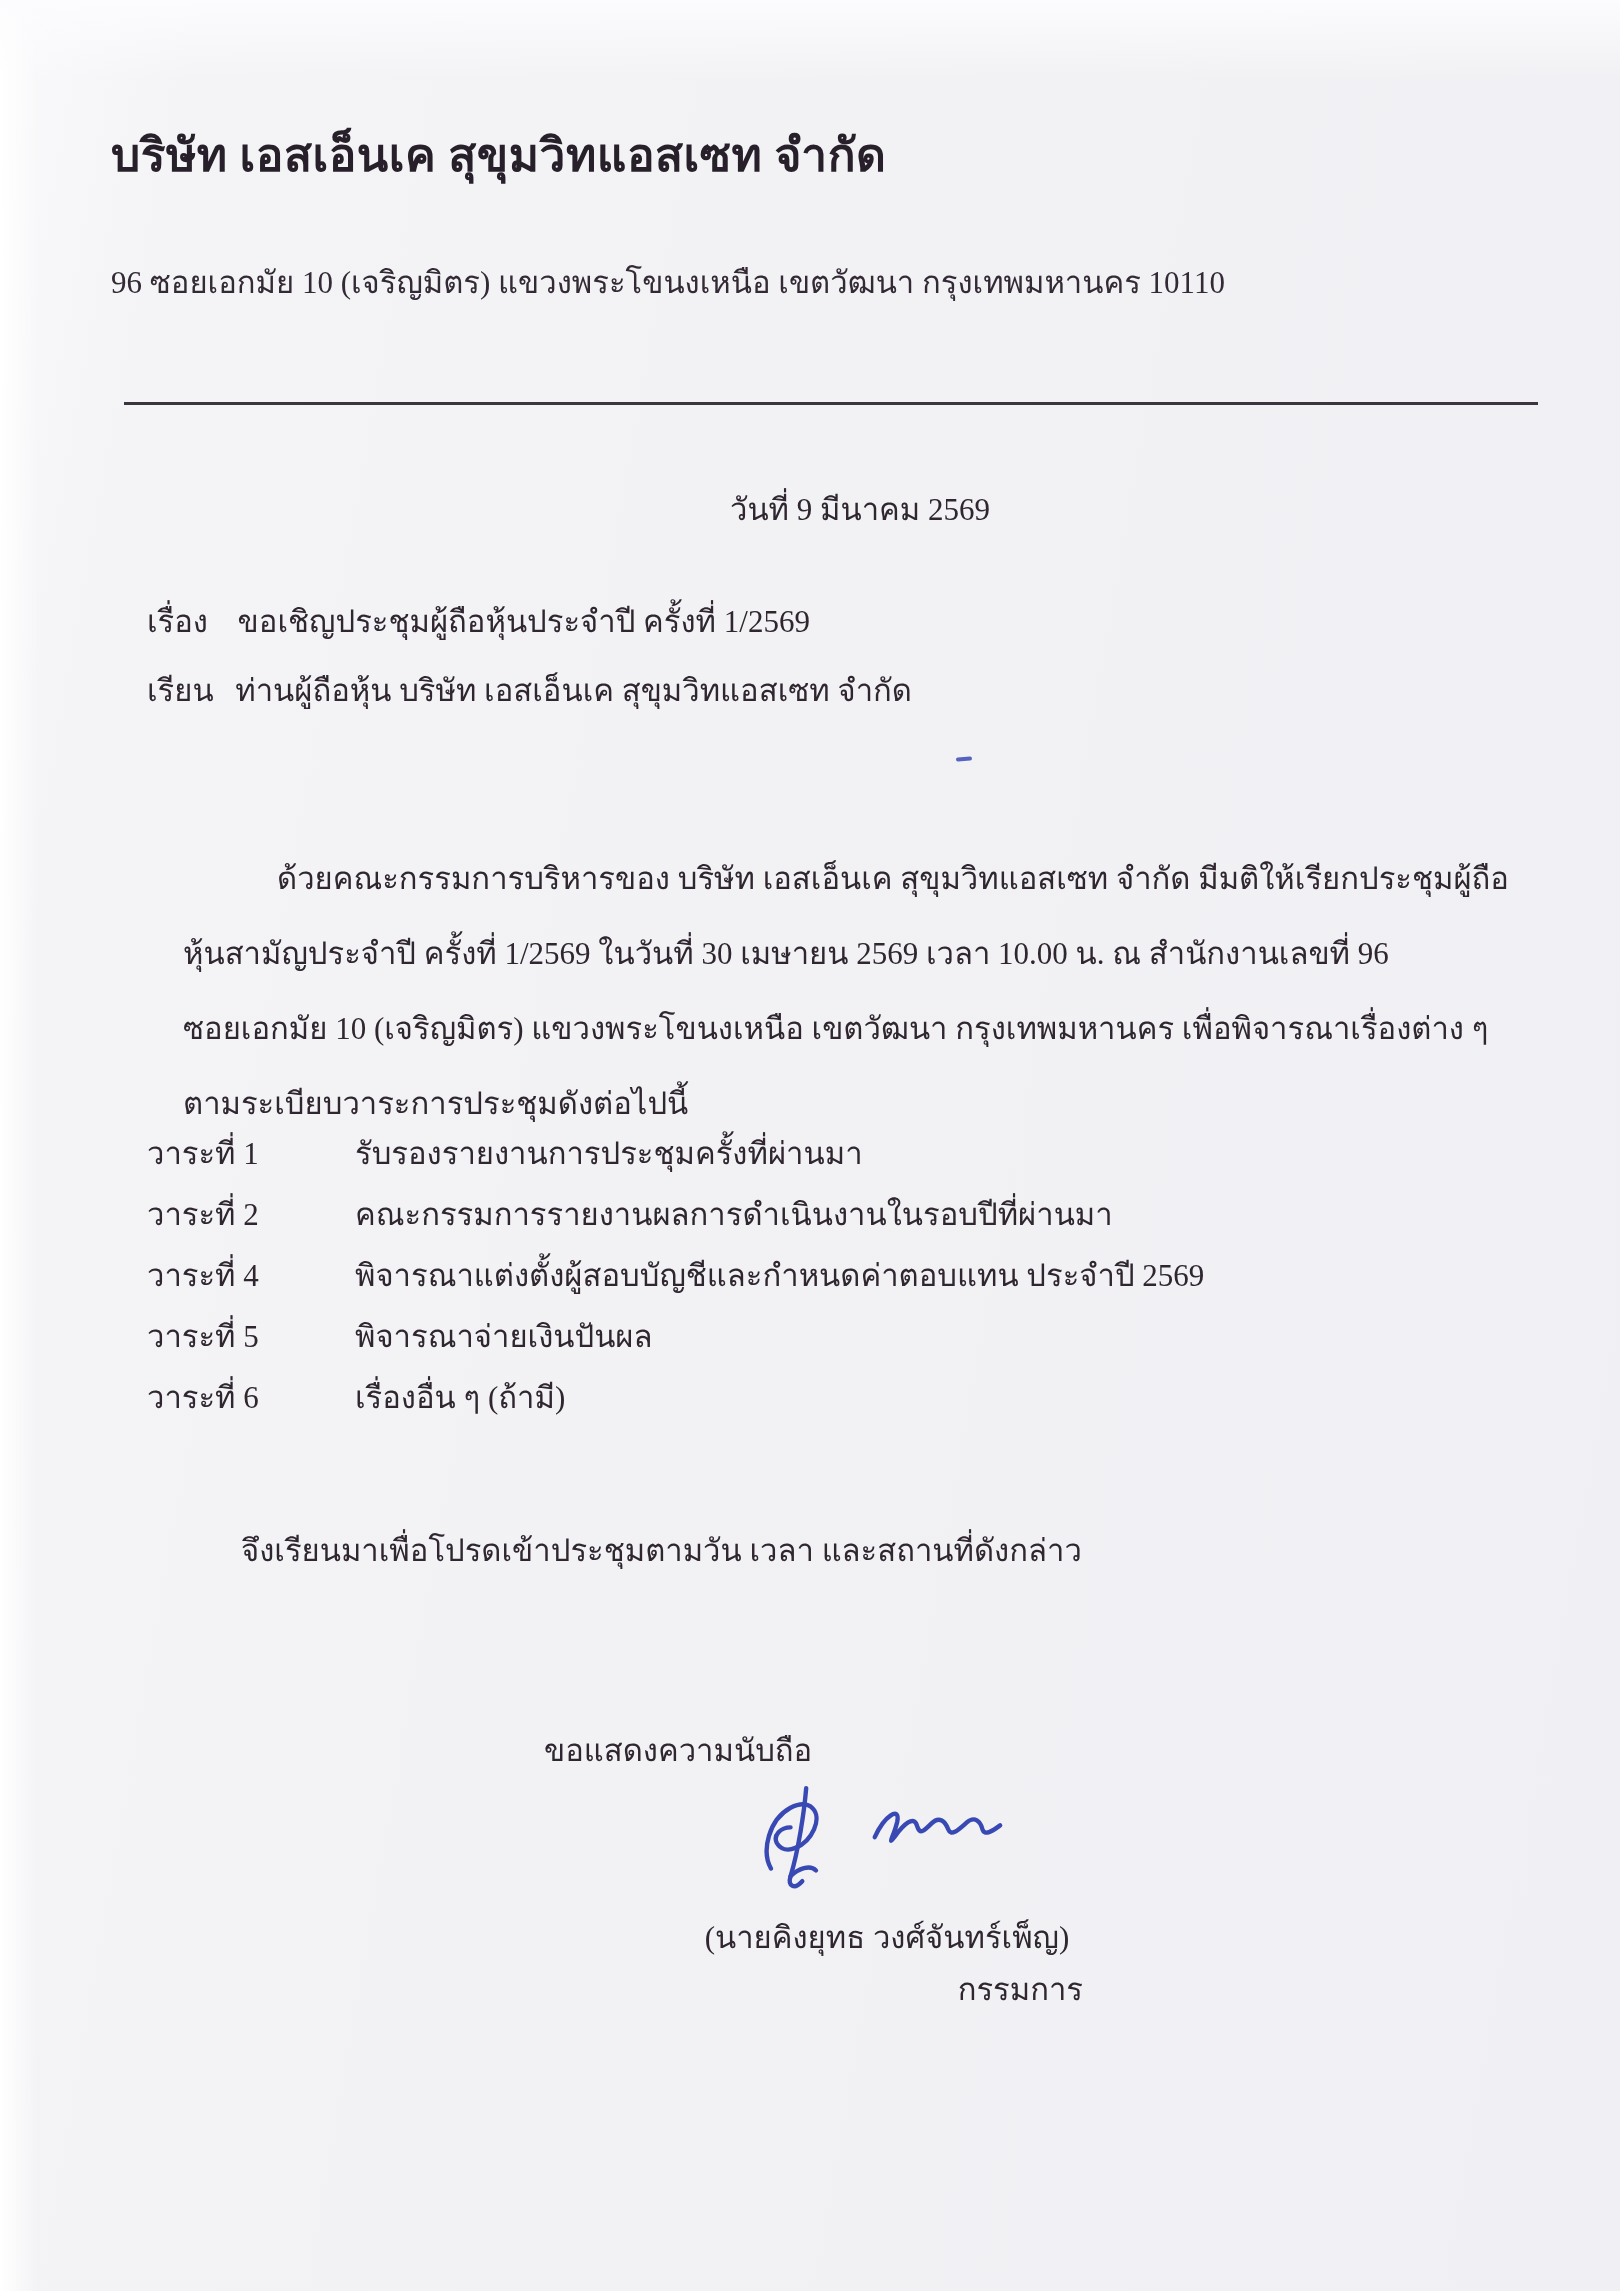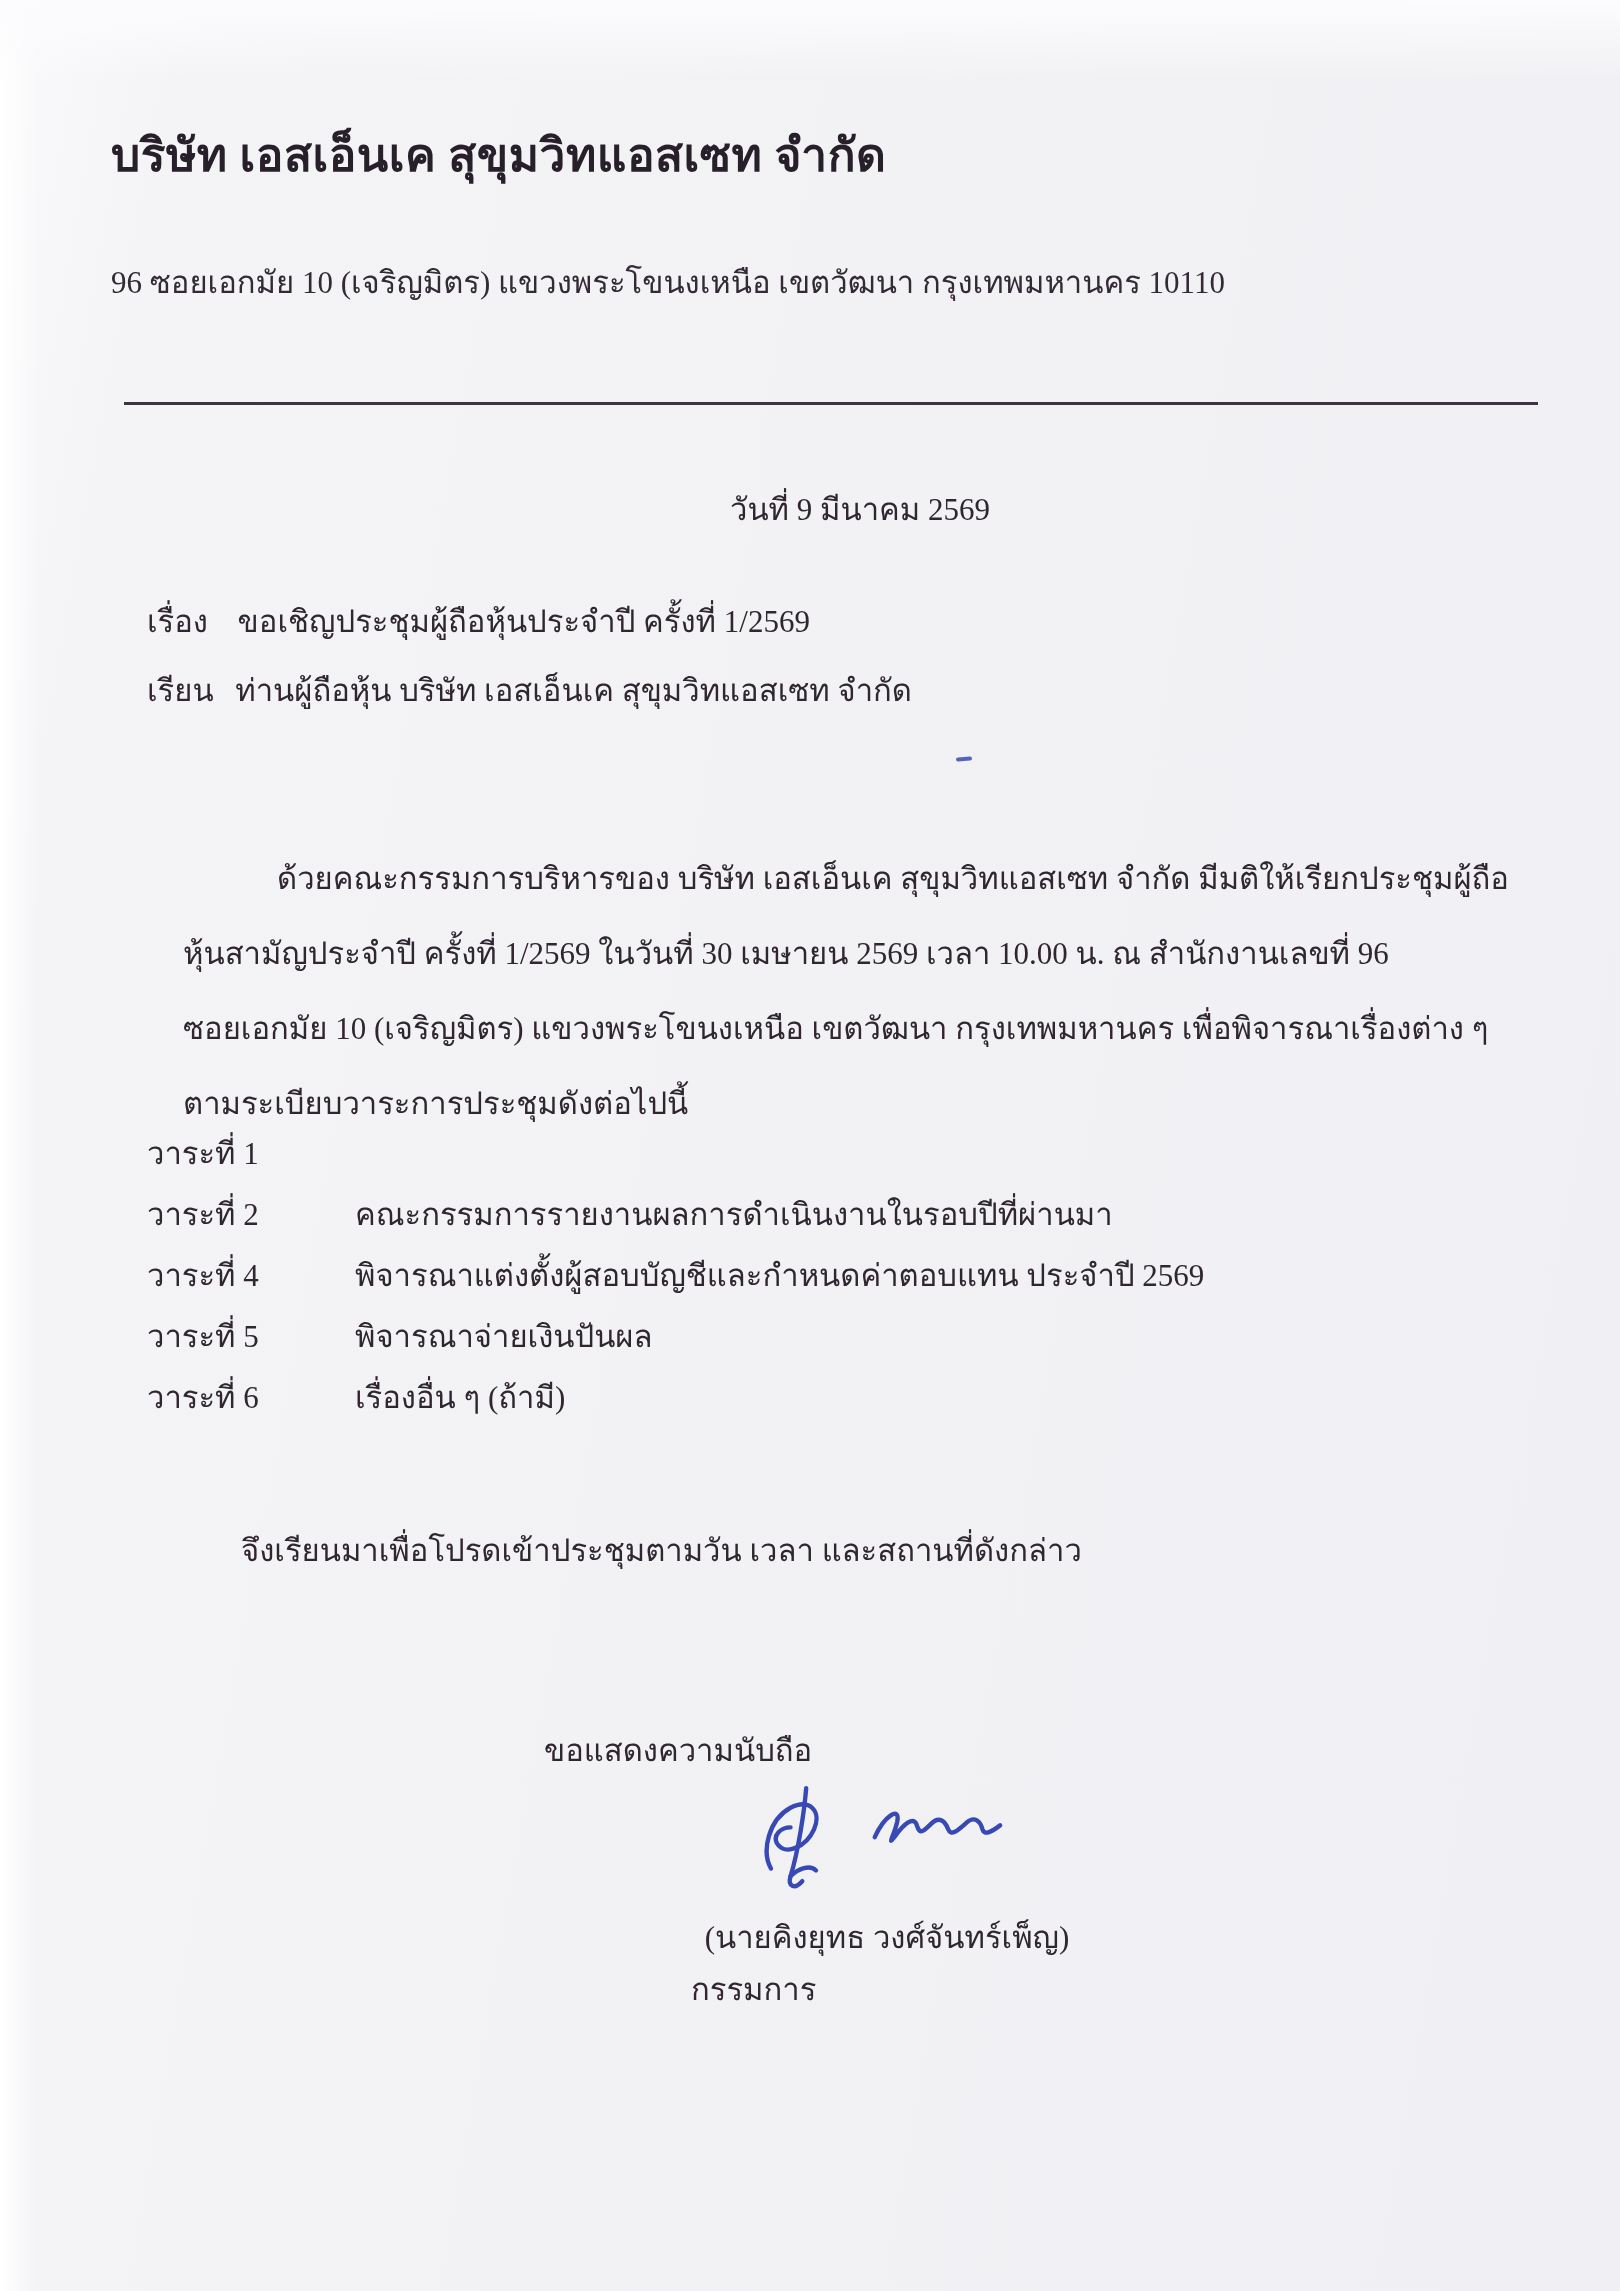--- a/index.html
+++ b/index.html
@@ -120,21 +120,21 @@
     left: 691px; top: 1903px;
     width: 392px;
     text-align: center;
     font-size: 31px;
     white-space: nowrap;
     margin-top: 9px;
   }
   .signer-title {
     left: 691px; top: 1964px;
     width: 392px;
-    text-align: left;
+    text-align: right;
     font-size: 31px;
     white-space: nowrap;
   }
 </style>
 </head>
 <body>
 
 <div class="page">
   <div class="edge-left"></div>
   <div class="edge-top"></div>
@@ -160,20 +160,21 @@
   <div class="abs bodypara">
     <div class="pline indent">ด้วยคณะกรรมการบริหารของ บริษัท เอสเอ็นเค สุขุมวิทแอสเซท จำกัด มีมติให้เรียกประชุมผู้ถือ</div>
     <div class="pline">หุ้นสามัญประจำปี  ครั้งที่ 1/2569  ในวันที่  30  เมษายน  2569  เวลา 10.00 น.   ณ  สำนักงานเลขที่  96</div>
     <div class="pline">ซอยเอกมัย 10 (เจริญมิตร) แขวงพระโขนงเหนือ  เขตวัฒนา  กรุงเทพมหานคร  เพื่อพิจารณาเรื่องต่าง ๆ</div>
     <div class="pline">ตามระเบียบวาระการประชุมดังต่อไปนี้</div>
   </div>
 
   <div class="abs agenda">
     <div class="agenda-row">
       <span class="agenda-label">วาระที่ 1</span>
+      <span>รับรองรายงานการประชุมครั้งที่ผ่านมา</span>
     </div>
     <div class="agenda-row">
       <span class="agenda-label">วาระที่ 2</span>
       <span>คณะกรรมการรายงานผลการดำเนินงานในรอบปีที่ผ่านมา</span>
     </div>
     <div class="agenda-row">
       <span class="agenda-label">วาระที่ 4</span>
       <span>พิจารณาแต่งตั้งผู้สอบบัญชีและกำหนดค่าตอบแทน ประจำปี 2569</span>
     </div>
     <div class="agenda-row">

